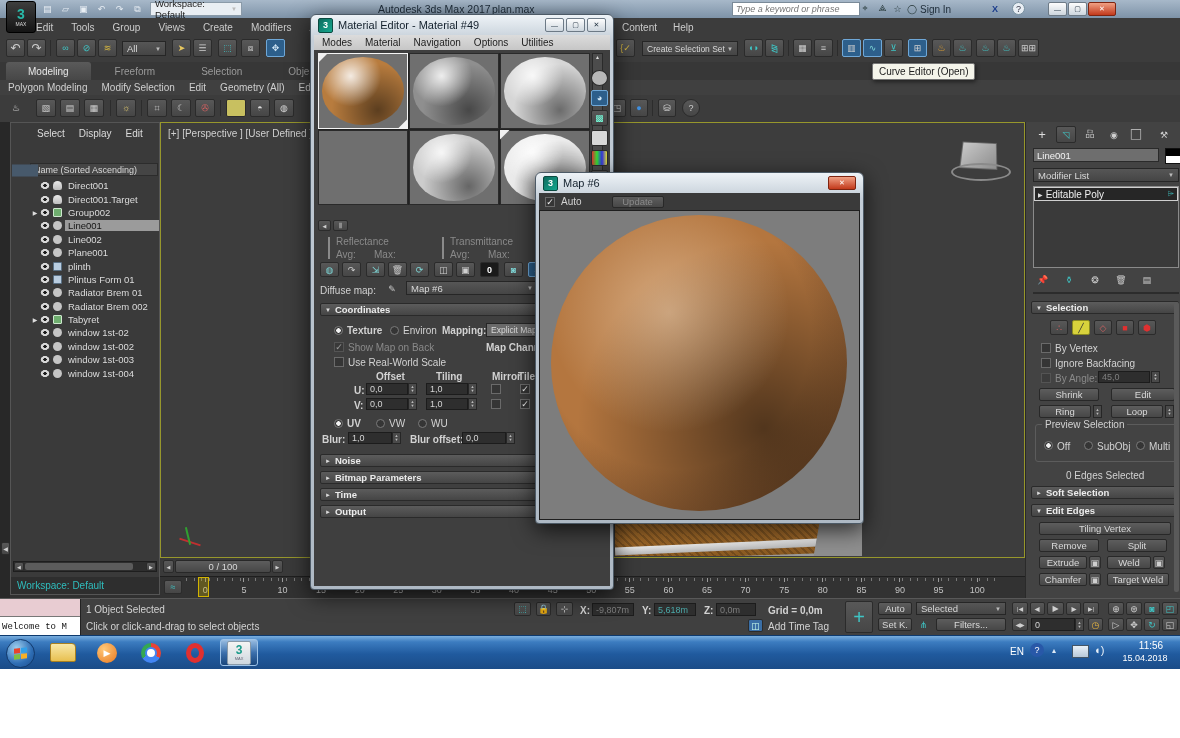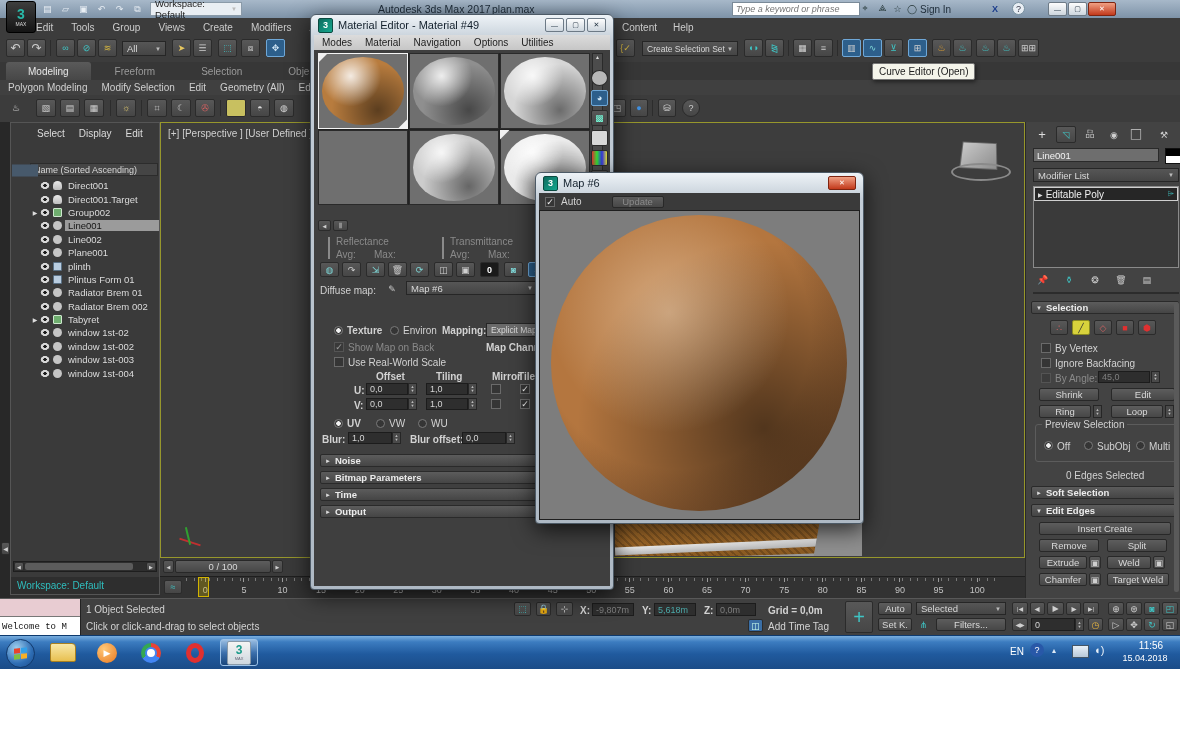--- a/index.html
+++ b/index.html
@@ -484,21 +484,21 @@
     </div>
     <span class="tx lbl" style="position:absolute;left:40px;top:348px;">0 Edges Selected</span>
 
     <div class="roll" style="position:absolute;left:5px;top:364px;width:148px;height:13px;">
       <span>Soft Selection</span>
       </div>
     <div class="roll open" style="position:absolute;left:5px;top:382px;width:148px;height:13px;">
       <span>Edit Edges</span>
       </div>
     <div class="btn3" style="position:absolute;left:13px;top:400px;width:132px;height:13px;">
-      <span>Insert Create</span>
+      <span>Tiling Vertex</span>
       </div>
     <div class="btn3" style="position:absolute;left:13px;top:417px;width:60px;height:13px;">
       <span>Remove</span>
       </div>
     <div class="btn3" style="position:absolute;left:81px;top:417px;width:60px;height:13px;">
       <span>Split</span>
       </div>
     <div class="btn3" style="position:absolute;left:13px;top:434px;width:48px;height:13px;">
       <span>Extrude</span>
       </div>
@@ -595,20 +595,23 @@
       <span class="ic" style="position:absolute;left:166px;top:212px;width:19px;height:15px;background:#1a1a1a;color:#fff;font-weight:bold;">0</span>
       <span class="ic" style="position:absolute;left:190px;top:212px;width:19px;height:15px;color:#7fd8d8;">◙</span>
       <span class="ic on" style="position:absolute;left:214px;top:212px;width:19px;height:15px;">⎍</span>
 
       <span class="tx lbl" style="position:absolute;left:6px;top:235px;">Diffuse map:</span>
       <span class="ic" style="position:absolute;left:70px;top:232px;width:16px;height:13px;background:none;border:none;">✎</span>
       <div class="ddl" style="position:absolute;left:92px;top:231px;width:132px;height:14px;">
         <span>Map #6</span>
         </div>
 
+      <div class="roll open" style="position:absolute;left:6px;top:253px;width:282px;height:13px;">
+        <span>Coordinates</span>
+        </div>
       <span class="rad on" style="position:absolute;left:20px;top:276px;"></span>
       <span class="tx lbl" style="position:absolute;left:33px;top:275px;font-weight:bold;">Texture</span>
       <span class="rad" style="position: absolute;left:76px;top:276px;"></span>
       <span class="tx lbl" style="position:absolute;left:89px;top:275px;">Environ</span>
       <span class="tx lbl" style="position:absolute;left:128px;top:275px;font-weight:bold;">Mapping:</span>
       <div class="ddl" style="position:absolute;left:172px;top:273px;width:116px;height:14px;background:#6a6a6a;">
         <span style="font-size:8.5px;">Explicit Map Cha</span>
         </div>
       <span class="chk on" style="position:absolute;left:20px;top:292px;opacity:.5;"></span>
       <span class="tx dim" style="position:absolute;left:34px;top:292px;">Show Map on Back</span>

